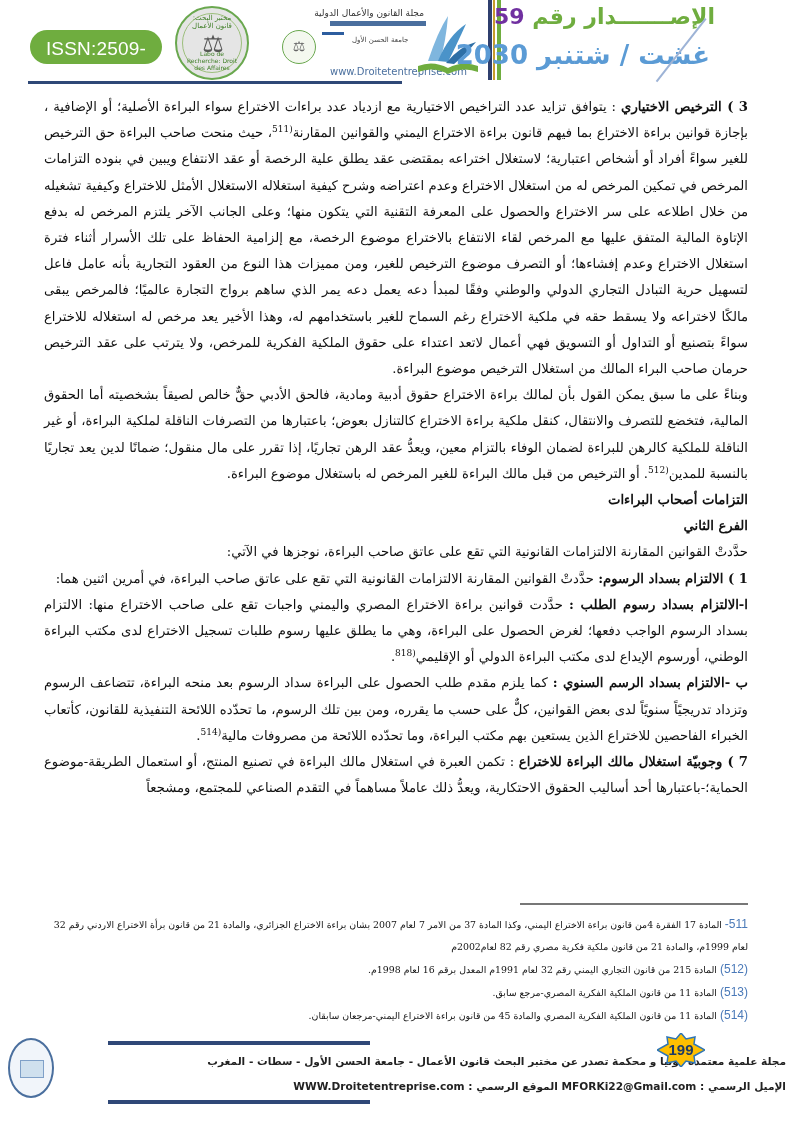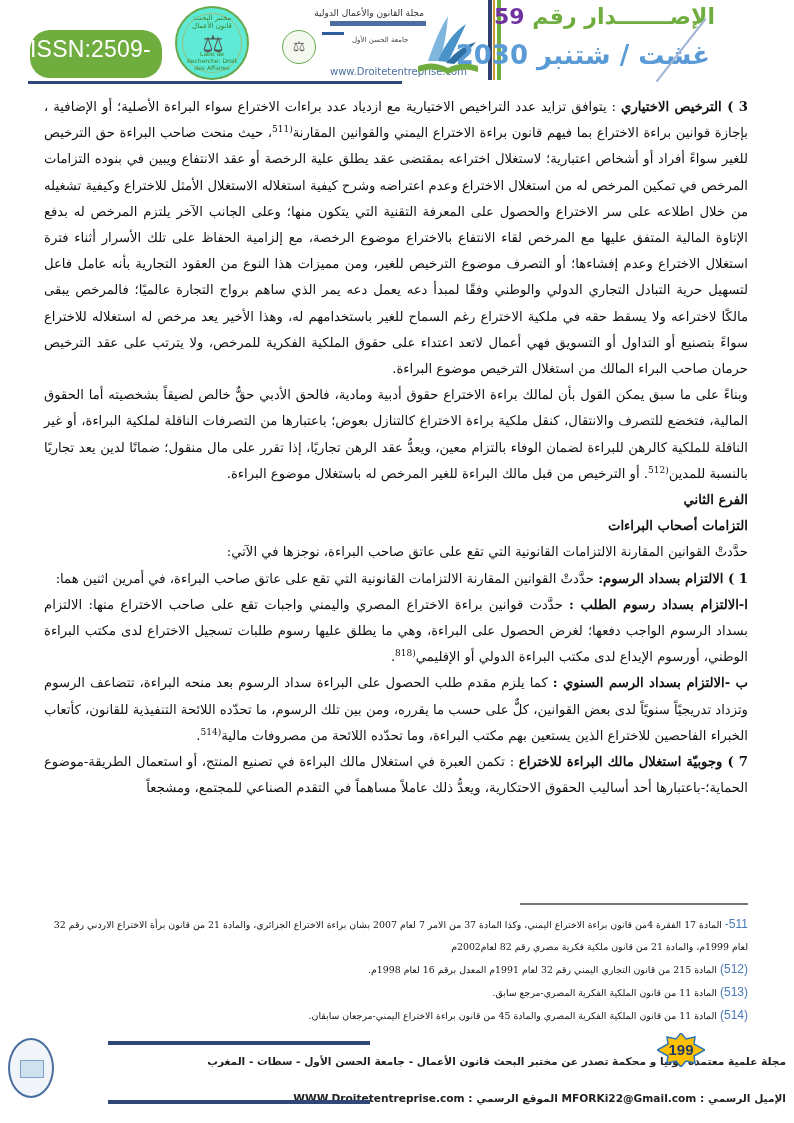--- a/index.html
+++ b/index.html
@@ -1,25 +1,25 @@
 <!DOCTYPE html>
 <html><head>
   <meta charset="utf-8">
   <style>
     html, body { margin:0; padding:0; background:#ffffff; }
     body { width:794px; height:1123px; position:relative; overflow:hidden;
            font-family:"DejaVu Serif", "Liberation Serif", serif; color:#111; }
 
     
     .header { position:absolute; left:0; top:0; width:794px; height:84px; }
-    .issn { position:absolute; left:30px; top:30px; width:132px; height:48px; border-radius:20px;
+    .issn { position:absolute; left:30px; top:30px; width:132px; height:34px; border-radius:20px;
             background:#6fad3f; color:#fff; font-family:"Liberation Sans", sans-serif;
-            font-size:23px; line-height:38px; text-align:left; letter-spacing:0.2px; }
+            font-size:19px; line-height:38px; text-align:center; letter-spacing:0.2px; }
     .seal { position:absolute; left:175px; top:6px; width:74px; height:74px; border-radius:50%;
-            border:2px solid #6aa84f; background:#5eead4; box-sizing:border-box; }
+            border:2px solid #6aa84f; background:#e5e5e5; box-sizing:border-box; }
     .seal .ring { position:absolute; inset:5px; border-radius:50%; border:1px solid #9cbf7c; }
     .seal .scale { position:absolute; left:22px; top:22px; width:28px; height:28px; color:#555;
                    font-size:24px; line-height:28px; text-align:center; }
     .seal .txt-top { position:absolute; left:8px; right:8px; top:6px; font-size:7px; color:#3d7d25;
                      text-align:center; font-family:"DejaVu Sans", sans-serif; }
     .seal .txt-bot { position:absolute; left:6px; right:6px; bottom:7px; font-size:6px; color:#3d7d25;
                      text-align:center; font-family:"DejaVu Sans", sans-serif; }
 
     .jlogo { position:absolute; left:282px; top:6px; width:196px; height:70px; }
     .jlogo .jtitle { position:absolute; right:54px; top:2px; font-size:9px; color:#333;
@@ -69,21 +69,21 @@
     
     .f-rule1 { position:absolute; left:108px; top:1041px; width:262px; height:4px; background:#2f4877; }
     .f-rule2 { position:absolute; left:108px; top:1100px; width:262px; height:4px; background:#2f4877; }
     .badge { position:absolute; left:657px; top:1033px; width:48px; height:34px; }
     .badge svg { position:absolute; left:0; top:0; }
     .badge .num { position:absolute; left:0; top:0; width:48px; height:34px; line-height:34px; text-align:center;
                   font-family:Liberation Sans, sans-serif; font-weight:bold; font-size:15px; color:#1f3b63; }
     .f-line1 { position:absolute; right:8px; top:1055px; width:700px; direction:rtl; text-align:right;
                font-family:"DejaVu Sans", sans-serif; font-weight:bold; font-size:10.6px; color:#222; white-space:nowrap; }
     .f-line2 { position:absolute; right:8px; top:1080px; width:700px; direction:rtl; text-align:right;
-               font-family:"DejaVu Sans", sans-serif; font-weight:bold; font-size:10.6px; color:#222; white-space:nowrap;margin-top:12px; }
+               font-family:"DejaVu Sans", sans-serif; font-weight:bold; font-size:10.6px; color:#222; white-space:nowrap; }
     .f-seal { position:absolute; left:8px; top:1038px; width:46px; height:60px; border-radius:50%;
               border:2px solid #4a6f9e; background:#f1f5fa; box-sizing:border-box; }
     .f-seal .in { position:absolute; left:10px; top:20px; width:22px; height:16px; background:#cfe0ee; border:1px solid #7fa0c8; }
   </style>
 </head>
 <body>
 
 <div class="header">
   <div class="issn">ISSN:2509-0291</div>
 
@@ -125,22 +125,22 @@
   <div class="header-rule"></div>
 </div>
 
 <div class="content">
   <p>
     <span class="b">3 ) الترخيص الاختياري</span><span> : يتوافق تزايد عدد التراخيص الاختيارية مع ازدياد عدد براءات الاختراع سواء البراءة الأصلية؛ أو الإضافية ، بإجازة قوانين براءة الاختراع بما فيهم قانون براءة الاختراع اليمني والقوانين المقارنة</span><sup>(511</sup><span>، حيث منحت صاحب البراءة حق الترخيص للغير سواءً أفراد أو أشخاص اعتبارية؛ لاستغلال اختراعه بمقتضى عقد يطلق علية الرخصة أو عقد الانتفاع ويبين في بنوده التزامات المرخص في تمكين المرخص له من استغلال الاختراع وعدم اعتراضه وشرح كيفية استغلاله الاستغلال الأمثل للاختراع وكيفية تشغيله من خلال اطلاعه على سر الاختراع والحصول على المعرفة التقنية التي يتكون منها؛ وعلى الجانب الآخر يلتزم المرخص له بدفع الإتاوة المالية المتفق عليها مع المرخص لقاء الانتفاع بالاختراع موضوع الرخصة، مع إلزامية الحفاظ على تلك الأسرار أثناء فترة استغلال الاختراع وعدم إفشاءها؛ أو التصرف موضوع الترخيص للغير، ومن مميزات هذا النوع من العقود التجارية بأنه عامل فاعل لتسهيل حرية التبادل التجاري الدولي والوطني وفقًا لمبدأ دعه يعمل دعه يمر الذي ساهم برواج التجارة عالميًا؛ فالمرخص يبقى مالكًا لاختراعه ولا يسقط حقه في ملكية الاختراع رغم السماح للغير باستخدامهم له، وهذا الأخير يعد مرخص له استغلاله للاختراع سواءً بتصنيع أو التداول أو التسويق فهي أعمال لاتعد اعتداء على حقوق الملكية الفكرية للمرخص، ولا يترتب على عقد الترخيص حرمان صاحب البراء المالك من استغلال الترخيص موضوع البراءة.</span>
   </p>
   <p>
     <span>وبناءً على ما سبق يمكن القول بأن لمالك براءة الاختراع حقوق أدبية ومادية، فالحق الأدبي حقٌّ خالص لصيقاً بشخصيته أما الحقوق المالية، فتخضع للتصرف والانتقال، كنقل ملكية براءة الاختراع كالتنازل بعوض؛ باعتبارها من التصرفات الناقلة لملكية البراءة، أو غير الناقلة للملكية كالرهن للبراءة لضمان الوفاء بالتزام معين، ويعدُّ عقد الرهن تجاريًا، إذا تقرر على مال منقول؛ ضمانًا لدين يعد تجاريًا بالنسبة للمدين</span><sup>(512</sup><span>. أو الترخيص من قبل مالك البراءة للغير المرخص له باستغلال موضوع البراءة.</span>
   </p>
+  <p class="h">التزامات أصحاب البراءات</p>
   <p class="h">الفرع الثاني</p>
-  <p class="h">التزامات أصحاب البراءات</p>
   <p>حدَّدتْ القوانين المقارنة الالتزامات القانونية التي تقع على عاتق صاحب البراءة، نوجزها في الآتي:</p>
   <p>
     <span class="b">1 ) الالتزام بسداد الرسوم:</span><span> حدَّدتْ القوانين المقارنة الالتزامات القانونية التي تقع على عاتق صاحب البراءة، في أمرين اثنين هما:</span>
   </p>
   <p>
     <span class="b">ا-الالتزام بسداد رسوم الطلب :</span><span> حدَّدت قوانين براءة الاختراع المصري واليمني واجبات تقع على صاحب الاختراع منها: الالتزام بسداد الرسوم الواجب دفعها؛ لغرض الحصول على البراءة، وهي ما يطلق عليها رسوم طلبات تسجيل الاختراع لدى مكتب البراءة الوطني، أورسوم الإيداع لدى مكتب البراءة الدولي أو الإقليمي</span><sup>(818</sup><span>.</span>
   </p>
   <p>
     <span class="b">ب -الالتزام بسداد الرسم السنوي :</span><span> كما يلزم مقدم طلب الحصول على البراءة سداد الرسوم بعد منحه البراءة، تتضاعف الرسوم وتزداد تدريجيًاً سنويًاً لدى بعض القوانين، كلٌّ على حسب ما يقرره، ومن بين تلك الرسوم، ما تحدّده اللائحة التنفيذية للقانون، كأتعاب الخبراء الفاحصين للاختراع الذين يستعين بهم مكتب البراءة، وما تحدّده اللائحة من مصروفات مالية</span><sup>(514</sup><span>.</span>
   </p>

